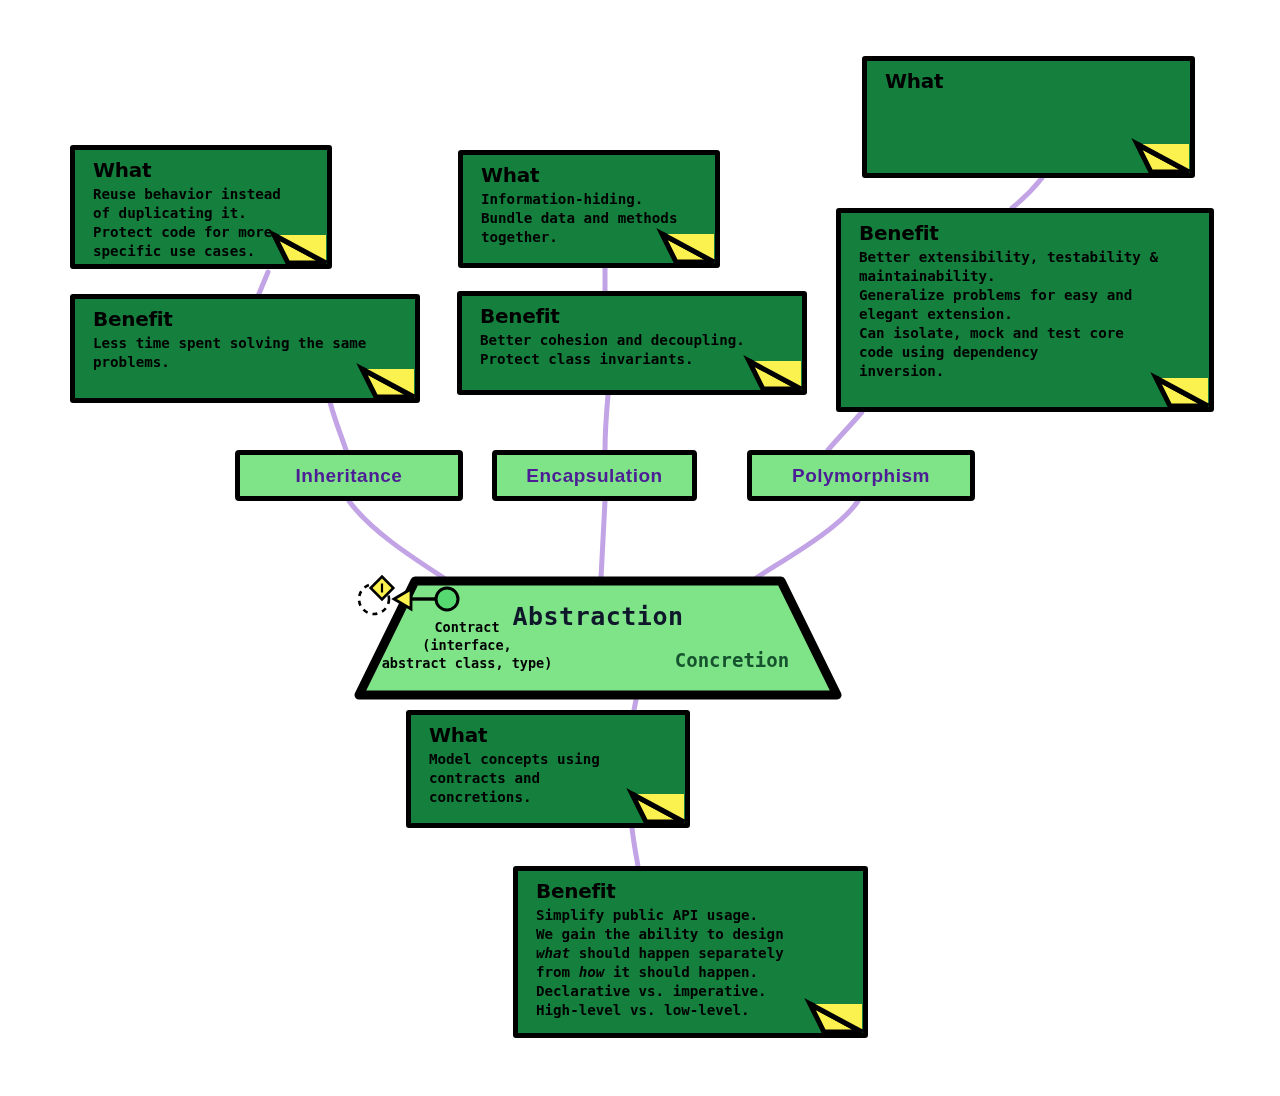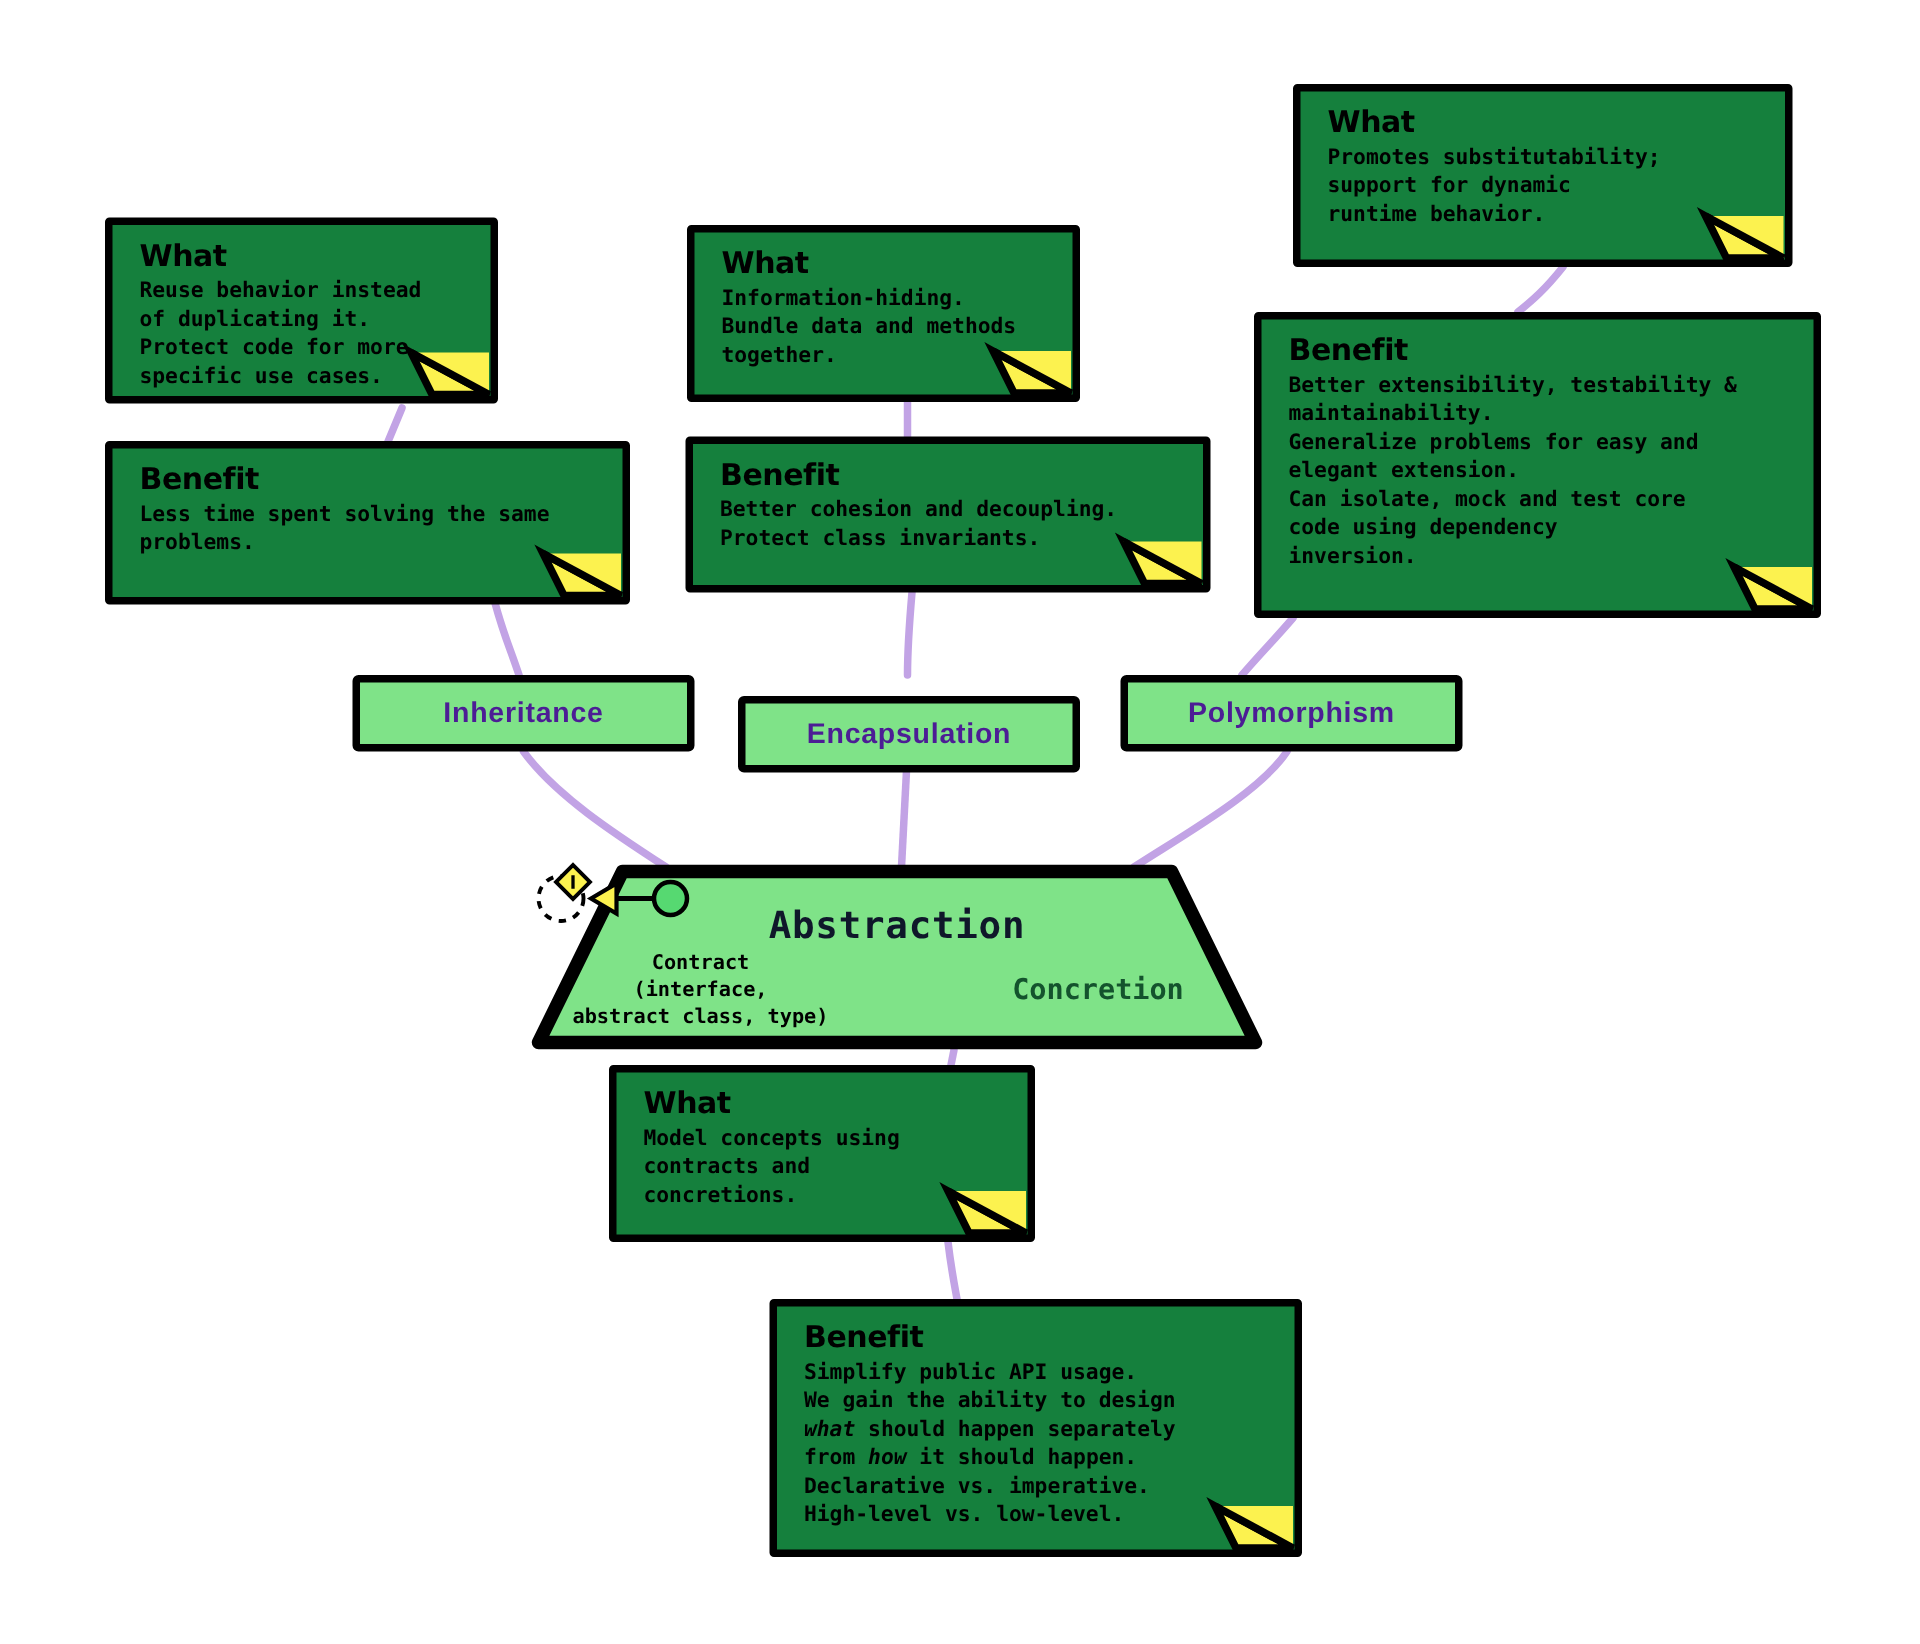--- a/index.html
+++ b/index.html
@@ -112,21 +112,21 @@
     text-align: center;
     font-family: "DejaVu Sans Mono", monospace;
     font-weight: bold;
     font-size: 25px;
     color: #0f172a;
     letter-spacing: 0.5px;
   }
   #abs-contract {
     position: absolute;
     left: 20px;
-    top: 59px;
+    top: 44px;
     width: 190px;
     text-align: center;
     font-family: "DejaVu Sans Mono", monospace;
     font-weight: bold;
     font-size: 13.5px;
     line-height: 1.35;
     color: #000000;
     white-space: pre-line;
   }
   #abs-concretion {
@@ -222,23 +222,20 @@
 Protect class invariants.</div>
     <svg class="fold" viewBox="0 0 64 48">
       <polygon points="6,14 58,42 20,42" fill="#FCF24F" stroke="#000" stroke-width="5" stroke-linejoin="miter"></polygon>
       <path d="M6,14 L58,42 L58,14" fill="#FCF24F" stroke="none"></path>
       <path d="M6,14 L58,42" stroke="#000" stroke-width="5" fill="none"></path>
     </svg>
   </div>
 
   <div class="note" style="left:862px; top:56px; width:333px; height:122px;">
     <div class="note-title">What</div>
-    <div class="note-body">Promotes substitutability;
-support for dynamic
-runtime behavior.</div>
     <svg class="fold" viewBox="0 0 64 48">
       <polygon points="6,14 58,42 20,42" fill="#FCF24F" stroke="#000" stroke-width="5" stroke-linejoin="miter"></polygon>
       <path d="M6,14 L58,42 L58,14" fill="#FCF24F" stroke="none"></path>
       <path d="M6,14 L58,42" stroke="#000" stroke-width="5" fill="none"></path>
     </svg>
   </div>
 
   <div class="note" style="left:836px; top:208px; width:378px; height:204px;">
     <div class="note-title">Benefit</div>
     <div class="note-body">Better extensibility, testability &amp;
@@ -252,21 +249,21 @@
       <polygon points="6,14 58,42 20,42" fill="#FCF24F" stroke="#000" stroke-width="5" stroke-linejoin="miter"></polygon>
       <path d="M6,14 L58,42 L58,14" fill="#FCF24F" stroke="none"></path>
       <path d="M6,14 L58,42" stroke="#000" stroke-width="5" fill="none"></path>
     </svg>
   </div>
 
   <div class="pillbox" style="left:235px; top:450px; width:228px; height:51px;">
     <span>Inheritance</span>
   </div>
 
-  <div class="pillbox" style="left:492px; top:450px; width:228px; height:51px;margin-top:14px;">
+  <div class="pillbox" style="left:492px; top:450px; width:205px; height:51px;">
     <span>Encapsulation</span>
   </div>
 
   <div class="pillbox" style="left:747px; top:450px; width:228px; height:51px;">
     <span>Polymorphism</span>
   </div>
 
   <div id="abstraction-node">
     <svg class="abs-layer" viewBox="0 0 492 128" width="492" height="128">
       <path d="M63,7 L429,7 L485,121 L7,121 Z" fill="#7FE388" stroke="#000000" stroke-width="9" stroke-linejoin="round"></path>

